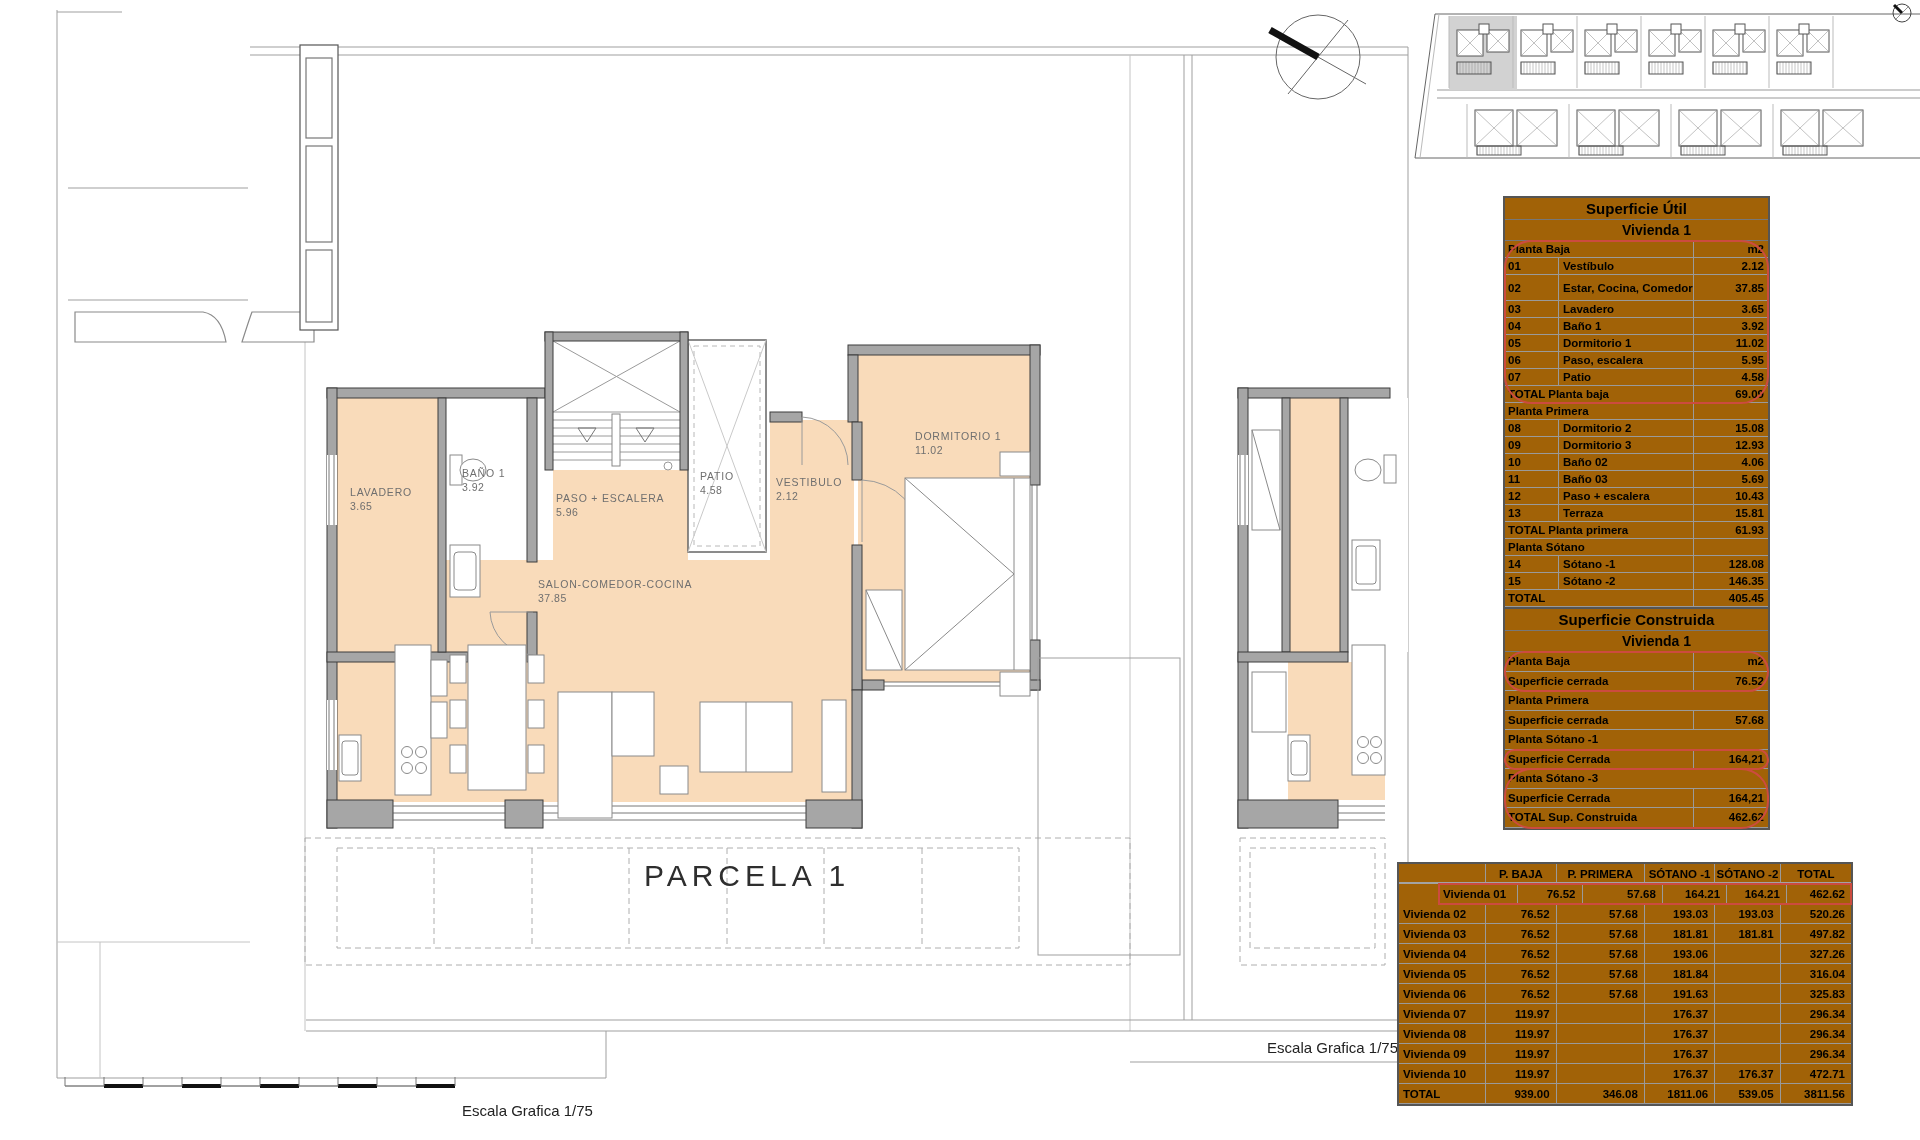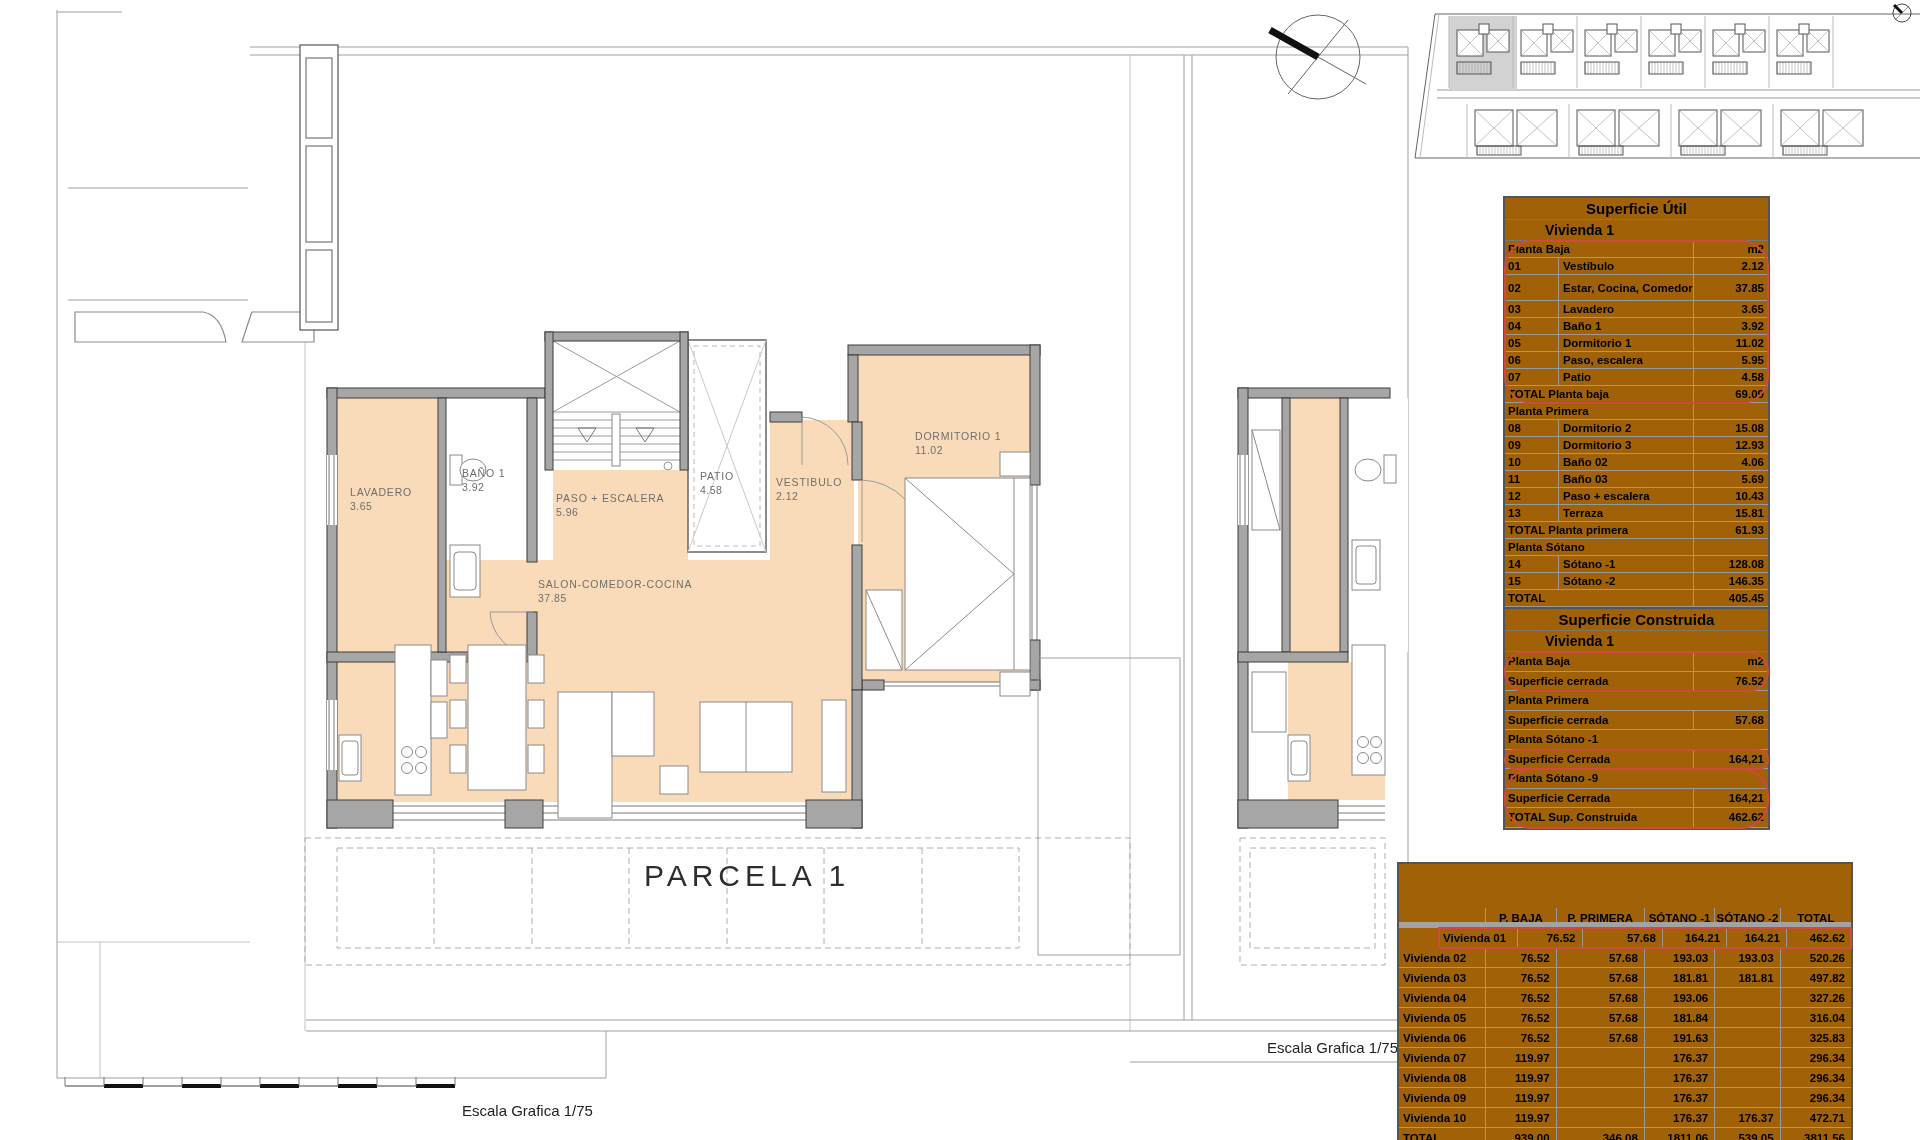--- a/index.html
+++ b/index.html
@@ -9,36 +9,36 @@
   .rlabel{font-size:10.5px;fill:#6f6f6f;letter-spacing:.8px;}
   .rvalue{font-size:10.5px;fill:#6f6f6f;letter-spacing:.5px;}
   .biglabel{font-size:30px;fill:#2e2e2e;letter-spacing:5px;}
   .scalelabel{font-size:15px;fill:#222;}
   
   .tbl{position:absolute;background:#a16207;border:2px solid #555;box-sizing:border-box;color:#000;font-weight:bold;}
   .tblA{left:1503px;top:196px;width:267px;font-size:11.5px;}
   .tblB{left:1503px;top:607px;width:267px;font-size:11.5px;}
   .tblC{left:1397px;top:862px;width:456px;font-size:11.5px;}
   .tt{text-align:center;border-bottom:1px solid #777;height:21px;line-height:21px;font-size:15px;}
-  .ts{border-bottom:1px solid #777;height:20px;line-height:20px;font-size:14px;padding-left:40px;}
+  .ts{text-align:center;border-bottom:1px solid #777;height:20px;line-height:20px;font-size:14px;padding-left:40px;}
   .sec{position:relative;}
   .sec.red,.grp.red{outline:2px solid #cc4b3f;outline-offset:-1px;z-index:2;border-radius:27px;}
   .tr{display:flex;border-bottom:1px solid #9a9a9a;align-items:center;box-sizing:border-box;}
   .tr:last-child{border-bottom-width:1px;}
   .trA{min-height:17px;}
   .trA.tall{min-height:26px;}
   .trB{min-height:19.5px;}
   .num{width:50px;border-right:1px solid #9a9a9a;padding-left:3px;align-self:stretch;display:flex;align-items:center;}
   .lbl{flex:1;padding-left:4px;}
   .hd{flex:1;padding-left:3px;}
   .val{width:70px;border-left:1px solid #9a9a9a;text-align:right;padding-right:4px;align-self:stretch;display:flex;align-items:center;justify-content:flex-end;}
   .val.noline{border-left-color:transparent;}
   
   .trC{display:flex;border-bottom:1px solid #9a9a9a;height:20px;line-height:20px;box-sizing:border-box;position:relative;}
-  .trC.hdr{border-bottom:6px solid #a3a3a3;margin-top:44px;}
+  .trC.hdr{border-bottom:2px solid #a3a3a3;}
   .trC.red{outline:2px solid #cc4b3f;outline-offset:-1px;z-index:2;margin-left:40px;}
   .cName{width:88px;padding-left:4px;border-right:1px solid #9a9a9a;box-sizing:border-box;}
   .cV{box-sizing:border-box;text-align:right;padding-right:6px;border-right:1px solid #9a9a9a;}
   .cV.center{text-align:center;padding-right:0;}
   .cV:last-child{border-right:none;}
   .titleC{height:20px;line-height:20px;text-align:center;border-bottom:1px solid #777;font-size:12px;}
 </style>
 </head>
 <body>
 <div id="stage">
@@ -687,21 +687,21 @@
           </div>
         </div>
         <div class="grp red">
           <div class="tr trB">
             <div class="hd">Superficie Cerrada</div>
             <div class="val">164,21</div>
           </div>
         </div>
         <div class="grp red">
           <div class="tr trB">
-            <div class="hd">Planta Sótano -9</div>
+            <div class="hd">Planta Sótano -3</div>
             <div class="val noline"></div>
           </div>
           <div class="tr trB">
             <div class="hd">Superficie Cerrada</div>
             <div class="val">164,21</div>
           </div>
           <div class="tr trB">
             <div class="hd">TOTAL Sup. Construida</div>
             <div class="val">462.62</div>
           </div>

